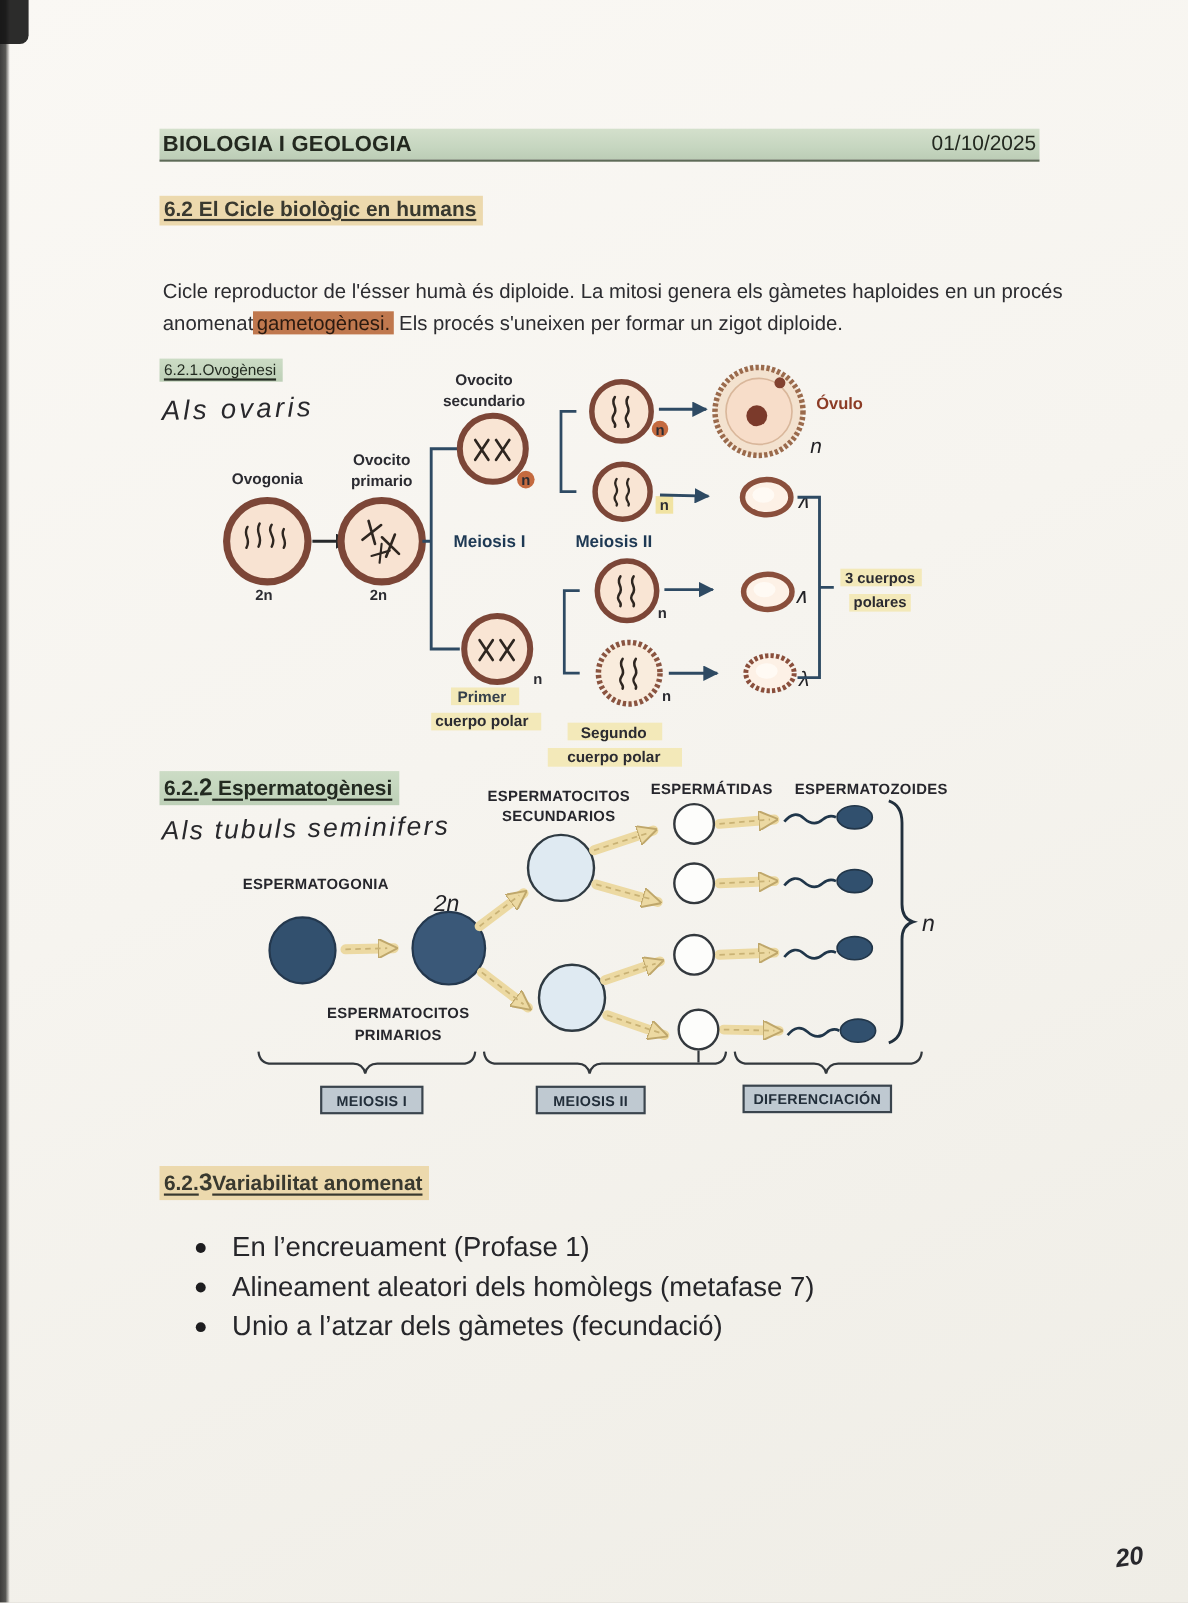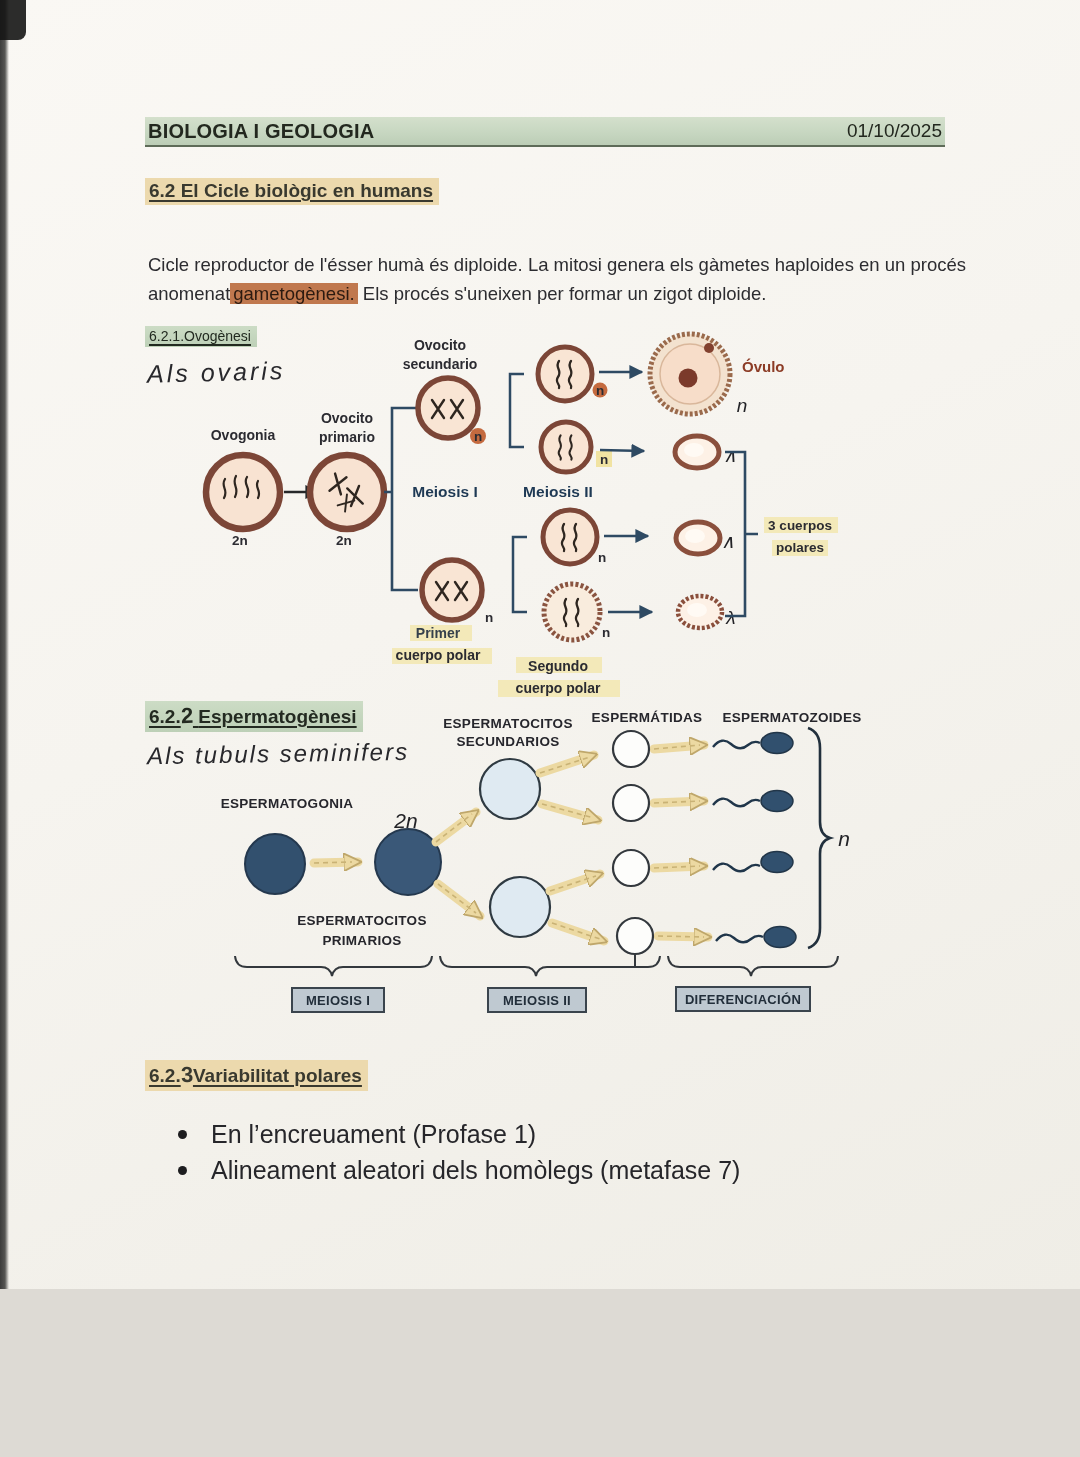--- a/index.html
+++ b/index.html
@@ -1,17 +1,17 @@
 <!DOCTYPE html>
 <html><head>
 <meta charset="utf-8">
 <style>
   html,body{margin:0;padding:0;background:#dddad4;}
   .page{
-    position:relative;width:1080px;height:1289px;overflow:hidden;
+    position:relative;width:1080px;height:1457px;overflow:hidden;
     background:linear-gradient(155deg,#faf8f4 0%,#f6f4ef 45%,#efede6 100%);
     font-family:"Liberation Sans",sans-serif;color:#2f2f33;
   }
   .edge-left{position:absolute;left:0;top:0;width:9px;height:100%;
     background:linear-gradient(90deg,#1c1c1c 0%,#3a3a38 55%,rgba(120,120,115,0)) ;opacity:.85;}
   .edge-top-blob{position:absolute;left:0;top:0;width:26px;height:40px;background:#151515;border-radius:0 0 8px 0;opacity:.9;}
 
   .header-bar{
     position:absolute;left:145px;top:117px;width:800px;height:30px;
     background:linear-gradient(180deg,#d4e0cc 0%,#c6d6c0 60%,#bccdb6 100%);
@@ -307,28 +307,32 @@
       <rect x="92" y="288" width="92" height="24" fill="#bfc9d1" stroke="#3a444d" stroke-width="2"></rect>
       <text class="boxlbl" x="138" y="305">MEIOSIS I</text>
       <rect x="288" y="288" width="98" height="24" fill="#bfc9d1" stroke="#3a444d" stroke-width="2"></rect>
       <text class="boxlbl" x="337" y="305">MEIOSIS II</text>
       <rect x="476" y="287" width="134" height="24" fill="#bfc9d1" stroke="#3a444d" stroke-width="2"></rect>
       <text class="boxlbl" x="543" y="304">DIFERENCIACIÓN</text>
     </g>
   </svg>
 
   <div class="h623">
-    <span class="hl hl-tan u"><span>6.2.</span><span class="hnum">3</span><span>Variabilitat polares</span></span>
+    <span class="hl hl-tan u"><span>6.2.</span><span class="hnum">3</span><span>Variabilitat anomenat</span></span>
   </div>
 
   <ul class="bullets">
     <li>
         <span class="dot"></span>
         <span>En l’encreuament (Profase 1)</span>
       </li>
     <li>
         <span class="dot"></span>
         <span>Alineament aleatori dels homòlegs (metafase 7)</span>
       </li>
+    <li>
+        <span class="dot"></span>
+        <span>Unio a l’atzar dels gàmetes (fecundació)</span>
+      </li>
   </ul>
 
   <div class="hw page-num">20</div>
 </div>
 
 </body></html>

